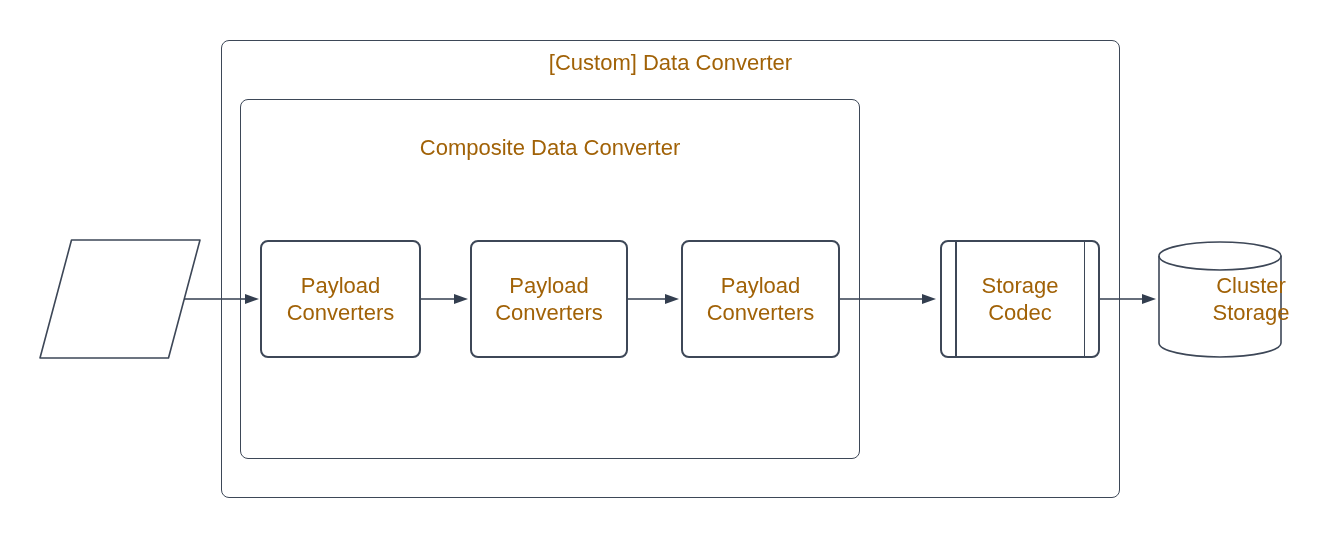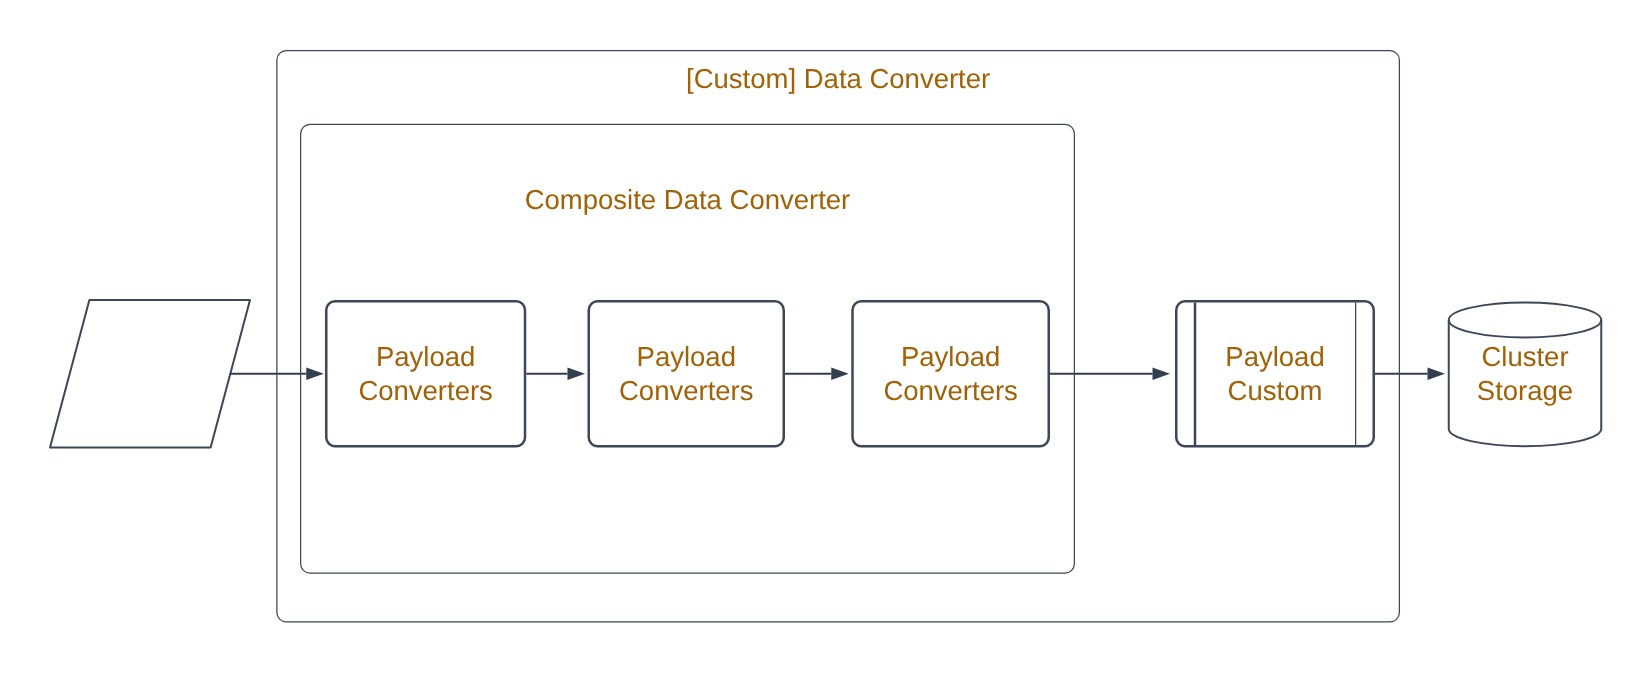--- a/index.html
+++ b/index.html
@@ -45,21 +45,21 @@
   .container-label {
     position: absolute;
     left: 0;
     right: 0;
     text-align: center;
     font-size: 22px;
     line-height: 27px;
     white-space: nowrap;
   }
   .container-box.outer .container-label { top: 8px; }
-  .container-box.inner .container-label { top: 46px; }
+  .container-box.inner .container-label { top: 34px; }
   .node {
     position: absolute;
     box-sizing: border-box;
     border: 2px solid #3d4757;
     border-radius: 8px;
     background: #ffffff;
     display: flex;
     align-items: center;
     justify-content: center;
     text-align: center;
@@ -95,20 +95,21 @@
   }
   .free-label.input-label {
     left: 60px;
     top: 286px;
     width: 120px;
   }
   .free-label.storage-label {
     left: 1160px;
     top: 272px;
     width: 120px;
+    padding-left: 31px;
   }
   .shape-stroke {
     fill: #ffffff;
     stroke: #3d4757;
     stroke-width: 1.6;
     stroke-linejoin: round;
   }
   .shape-stroke.open { fill: none; }
   .arrow-line {
     stroke: #333e4f;
@@ -169,19 +170,19 @@
   <div class="node converter c2">
     <span class="node-label">Payload Converters</span>
   </div>
   <div class="node converter c3">
     <span class="node-label">Payload Converters</span>
   </div>
 
   <div class="node codec">
     <div class="codec-line left"></div>
     <div class="codec-line right"></div>
-    <span class="node-label">Payload Custom</span>
+    <span class="node-label">Storage Codec</span>
   </div>
 
 
   <div class="free-label storage-label">Cluster Storage</div>
 
 </div>
 
 </body></html>

